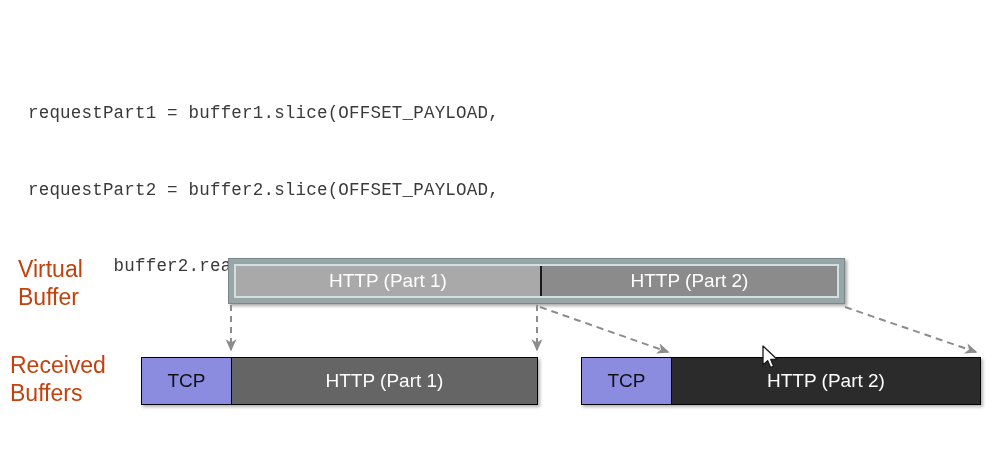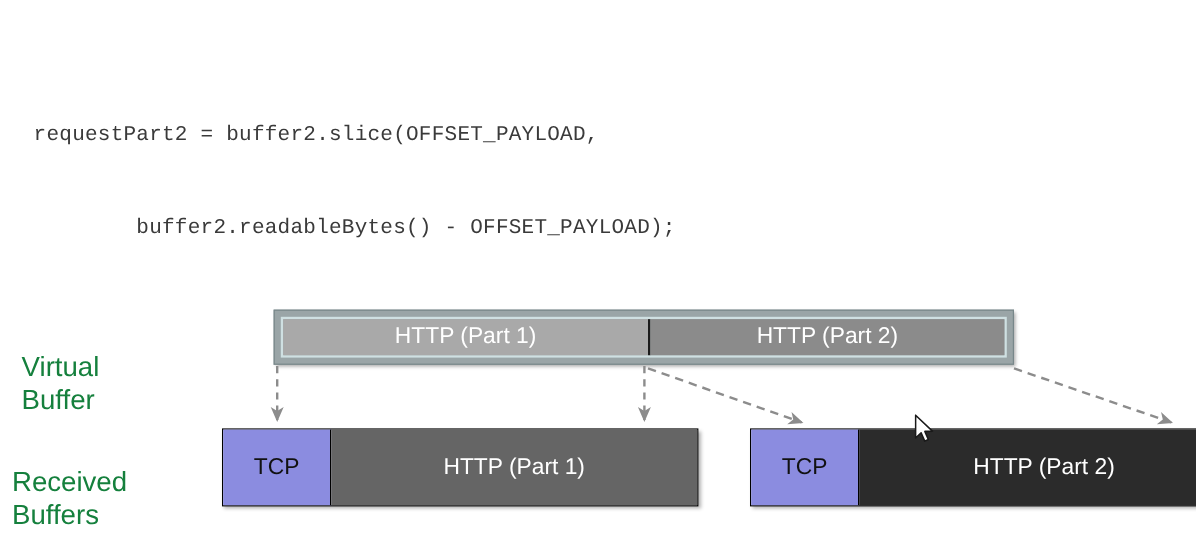--- a/index.html
+++ b/index.html
@@ -31,23 +31,22 @@
     white-space: pre;
     min-height: 25.5px;
   }
 
   
   .row-label {
     position: absolute;
     font-family: "Liberation Sans", sans-serif;
     font-size: 23px;
     line-height: 28px;
-    color: #15803d;
+    color: #c2410c;
     white-space: pre-line;
-    margin-top: 36px;
   }
   #virtual-buffer-label { left: 18px; top: 255px; }
   #received-buffers-label { left: 10px; top: 351px; }
 
   
   #virtual-buffer-frame {
     position: absolute;
     left: 228px;
     top: 258px;
     width: 617px;
@@ -82,26 +81,25 @@
     border-right: 2px solid #1b1b1b;
   }
   #vbuf-part2 {
     background: #8b8b8b;
     flex: 1;
   }
 
   
   .rbuf {
     position: absolute;
-    height: 65px;
+    height: 48px;
     display: flex;
     box-sizing: border-box;
     border: 1px solid #000000;
     box-shadow: 2px 2px 3px rgba(0,0,0,0.30);
-    margin-left: 44px;
   }
   #received-buffer-1 { left: 141px; top: 357px; width: 397px; }
   #received-buffer-2 { left: 581px; top: 357px; width: 400px; }
 
   .rbuf-seg {
     display: flex;
     align-items: center;
     justify-content: center;
     box-sizing: border-box;
     height: 100%;
@@ -141,20 +139,21 @@
     left: 762px;
     top: 345px;
     width: 18px;
     height: 26px;
   }
 </style>
 </head>
 <body>
 
 <div id="code-block">
+  <div class="code-line">requestPart1 = buffer1.slice(OFFSET_PAYLOAD,</div>
   <div class="code-line">requestPart2 = buffer2.slice(OFFSET_PAYLOAD,</div>
   <div class="code-line">        buffer2.readableBytes() - OFFSET_PAYLOAD);</div>
   <div class="code-line"></div>
   
 </div>
 
 <div class="row-label" id="virtual-buffer-label">Virtual
 Buffer</div>
 
 <div class="row-label" id="received-buffers-label">Received

